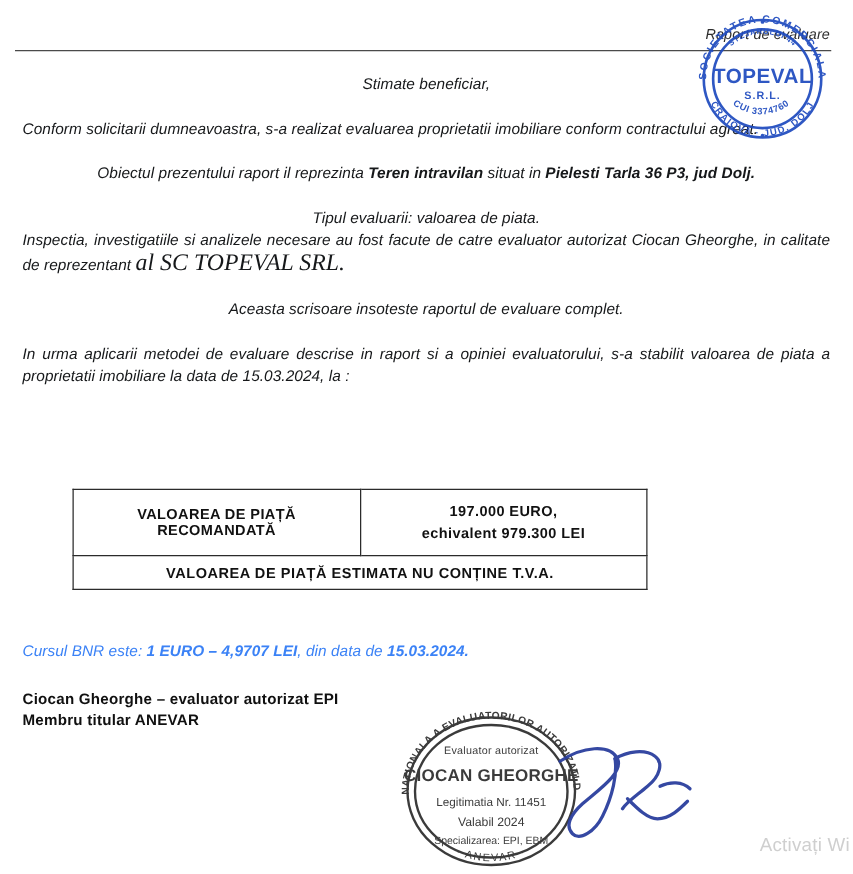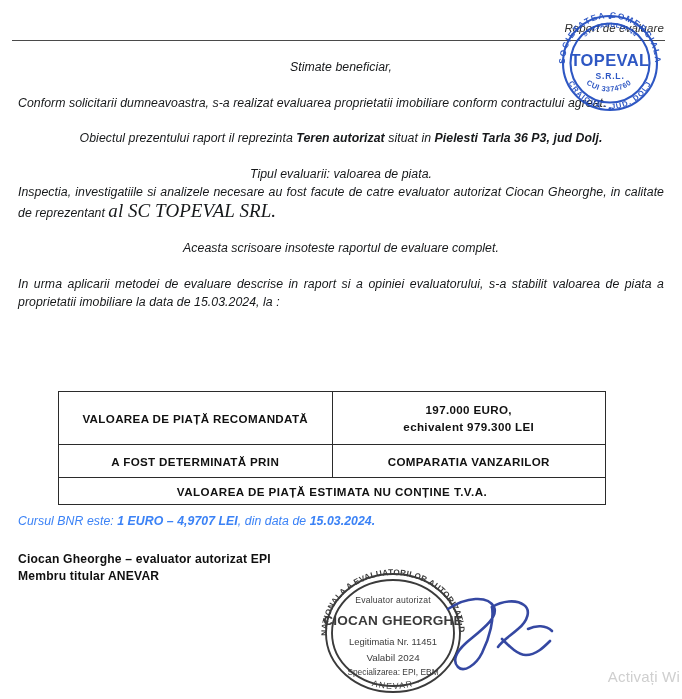--- a/index.html
+++ b/index.html
@@ -68,21 +68,21 @@
     font-family: "Liberation Serif", serif;
     font-style: italic;
     font-size: 19px;
   }
 
   
   .value-table {
     position: absolute;
     left: 58px;
     top: 391px;
-    width: 548px;
+    width: 460px;
     border-collapse: collapse;
     table-layout: fixed;
   }
   .value-table td {
     border: 1.4px solid #2b2b2b;
     font-size: 11.6px;
     font-weight: bold;
     text-align: center;
     letter-spacing: .35px;
     color: #111;
@@ -155,21 +155,21 @@
   <p class="para block">
     <span>Stimate beneficiar,</span>
   </p>
 
   <p class="para">
     <span>Conform solicitarii dumneavoastra, s-a realizat evaluarea proprietatii imobiliare conform contractului</span>
     <span>agreat.</span>
   </p>
 
   <p class="para block">
-    <span>Obiectul prezentului raport il reprezinta </span><span class="b">Teren autorizat</span><span> situat in </span><span class="b">Pielesti Tarla 36 P3, jud Dolj.</span>
+    <span>Obiectul prezentului raport il reprezinta </span><span class="b">Teren intravilan</span><span> situat in </span><span class="b">Pielesti Tarla 36 P3, jud Dolj.</span>
   </p>
 
   <p class="para block tight">
     <span>Tipul evaluarii:  valoarea de piata.</span>
   </p>
 
 
   <p class="para">
     <span>Inspectia, investigatiile si analizele necesare au fost facute de catre evaluator autorizat Ciocan Gheorghe, in calitate de reprezentant </span><span class="serif-b">al SC TOPEVAL SRL.</span>
   </p>
@@ -185,24 +185,20 @@
 </div>
 
 <table class="value-table">
   <tbody>
     <tr>
       <td class="tall">VALOAREA DE PIAȚĂ RECOMANDATĂ</td>
       <td class="tall">
         <span class="amount-line">197.000 EURO,</span>
         <span class="amount-line">echivalent 979.300 LEI</span>
       </td>
-    </tr>
-    <tr>
-      <td class="mid">A FOST DETERMINATĂ PRIN</td>
-      <td class="mid">COMPARATIA VANZARILOR</td>
     </tr>
     <tr>
       <td class="last" colspan="2">VALOAREA DE PIAȚĂ ESTIMATA NU CONȚINE T.V.A.</td>
     </tr>
   </tbody>
 </table>
 
 <div class="rate-line">
   <span>Cursul BNR este: </span><span class="b">1 EURO – 4,9707  LEI</span><span>, din data de </span><span class="b">15.03.2024.</span>
 </div>

